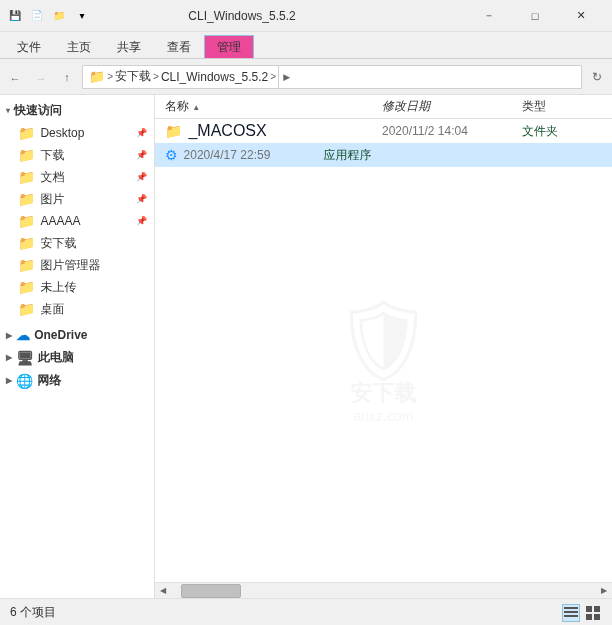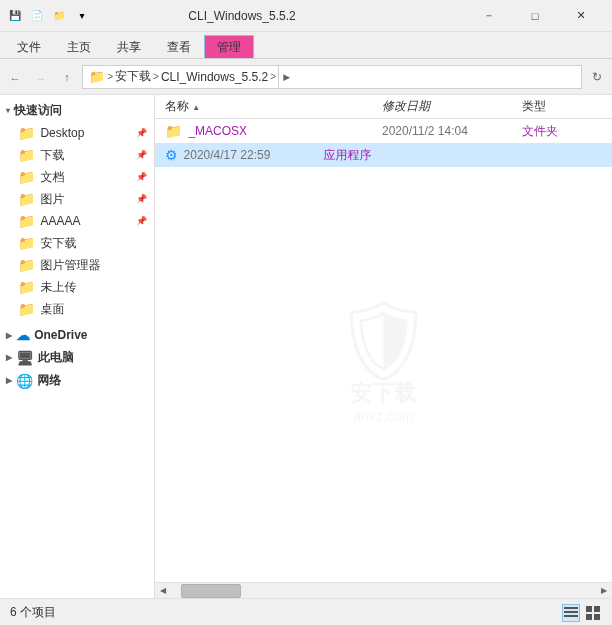--- a/index.html
+++ b/index.html
@@ -211,23 +211,23 @@
     .filelist-col .sort-arrow { font-size: 8px; color: #666; }
     .file-row {
       display: flex;
       align-items: center;
       padding: 0 10px;
       height: 24px;
       cursor: pointer;
     }
     .file-row.selected { background: #cde8ff; }
     .file-icon { margin-right: 6px; font-size: 14px; }
-    .file-name { flex: 1; font-size: 12px; color: #a21caf; }
+    .file-name { flex: 1; font-size: 16px; color: #0f172a; }
     .file-date { width: 140px; font-size: 12px; color: #737373; }
-    .file-type { width: 80px; font-size: 12px; color: #a21caf; }
+    .file-type { width: 80px; font-size: 12px; color: #14532d; }
 
     
     .watermark {
       position: absolute;
       top: 50%;
       left: 50%;
       transform: translate(-50%, -50%);
       opacity: 0.08;
       text-align: center;
       pointer-events: none;

